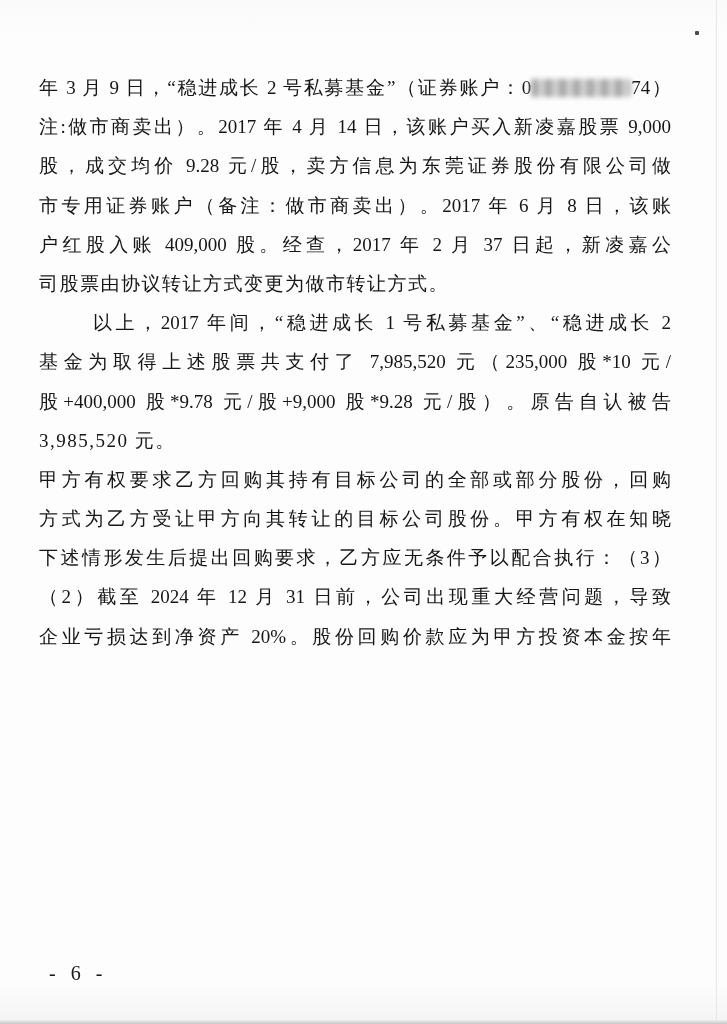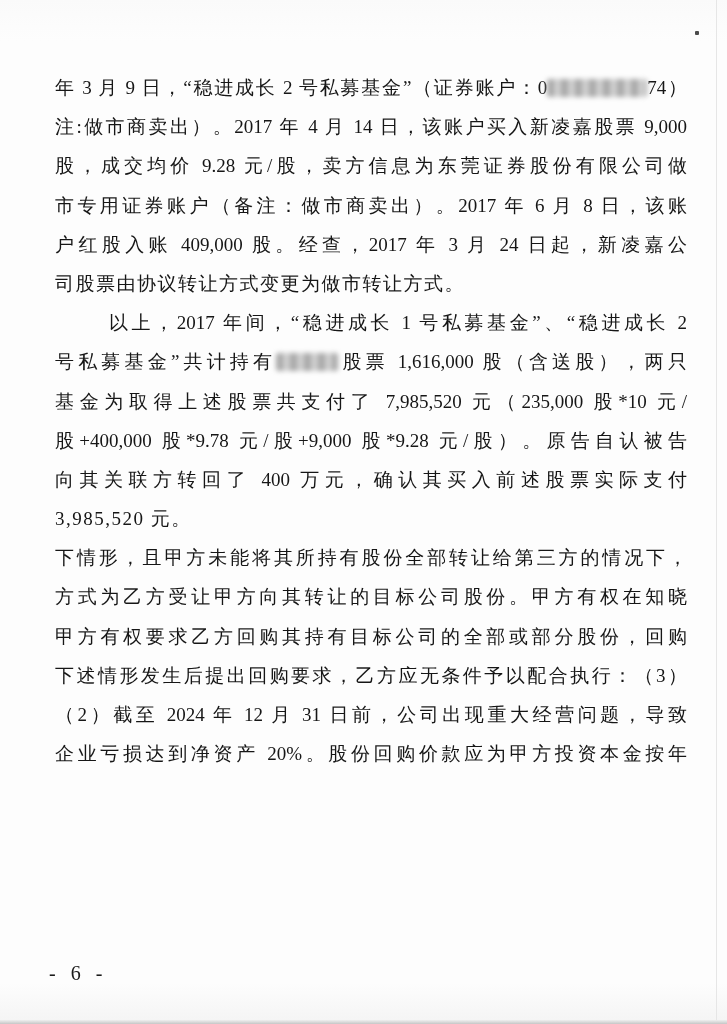--- a/index.html
+++ b/index.html
@@ -9,21 +9,21 @@
     overflow:hidden;
     font-family:"Liberation Serif",serif;
     position:relative;
   }
   .scan-page{
     position:absolute;inset:0;
     background:linear-gradient(180deg,#fafafa 0%,#fdfdfd 4%,#fdfdfd 96%,#f4f4f4 100%);
   }
   .text-block{
     position:absolute;
-    left:55px;top:68px;width:632px;
+    left:39px;top:68px;width:632px;
     color:#161616;
   }
   .line{
     height:39.2px;
     line-height:39.2px;
     font-size:19px;
     text-align:justify;
     text-align-last:justify;
     word-break:keep-all;
     white-space:nowrap;
@@ -65,31 +65,28 @@
 </style>
 </head>
 <body>
 
 <div class="scan-page">
   <div class="text-block">
       <div class="line"><span>年 3 月 9 日，“稳进成长 2 号私募基金”（证券账户：0</span><span class="redact" style="width: 100px;"></span><span>74）</span></div>
       <div class="line"><span>注:做市商卖出）。2017 年 4 月 14 日，该账户买入新凌嘉股票 9,000</span></div>
       <div class="line"><span>股，成交均价 9.28 元/股，卖方信息为东莞证券股份有限公司做</span></div>
       <div class="line"><span>市专用证券账户（备注：做市商卖出）。2017 年 6 月 8 日，该账</span></div>
-      <div class="line"><span>户红股入账 409,000 股。经查，2017 年 3 月 24 日起，新凌嘉公</span></div>
+      <div class="line"><span>户红股入账 409,000 股。经查，2017 年 2 月 37 日起，新凌嘉公</span></div>
       <div class="line flush"><span>司股票由协议转让方式变更为做市转让方式。</span></div>
       <div class="line indent"><span>以上，2017 年间，“稳进成长 1 号私募基金”、“稳进成长 2</span></div>
-      <div class="line"><span>号私募基金”共计持有</span><span class="redact" style="width: 62px;"></span><span>股票 1,616,000 股（含送股），两只</span></div>
       <div class="line"><span>基金为取得上述股票共支付了 7,985,520 元（235,000 股*10 元/</span></div>
       <div class="line"><span>股+400,000 股*9.78 元/股+9,000 股*9.28 元/股）。原告自认被告</span></div>
-      <div class="line"><span>向其关联方转回了 400 万元，确认其买入前述股票实际支付</span></div>
       <div class="line flush"><span>3,985,520 元。</span></div>
-      <div class="line"><span>下情形，且甲方未能将其所持有股份全部转让给第三方的情况下，</span></div>
+      <div class="line"><span>甲方有权要求乙方回购其持有目标公司的全部或部分股份，回购</span></div>
       <div class="line"><span>方式为乙方受让甲方向其转让的目标公司股份。甲方有权在知晓</span></div>
-      <div class="line"><span>甲方有权要求乙方回购其持有目标公司的全部或部分股份，回购</span></div>
       <div class="line"><span>下述情形发生后提出回购要求，乙方应无条件予以配合执行：（3）</span></div>
       <div class="line"><span>（2）截至 2024 年 12 月 31 日前，公司出现重大经营问题，导致</span></div>
       <div class="line"><span>企业亏损达到净资产 20%。股份回购价款应为甲方投资本金按年</span></div>
     </div>
   <div class="page-number">- 6 -</div>
   <div class="artifact-speck"></div>
   <div class="artifact-edge-right"></div>
   <div class="artifact-edge-bottom"></div>
 </div>
 

